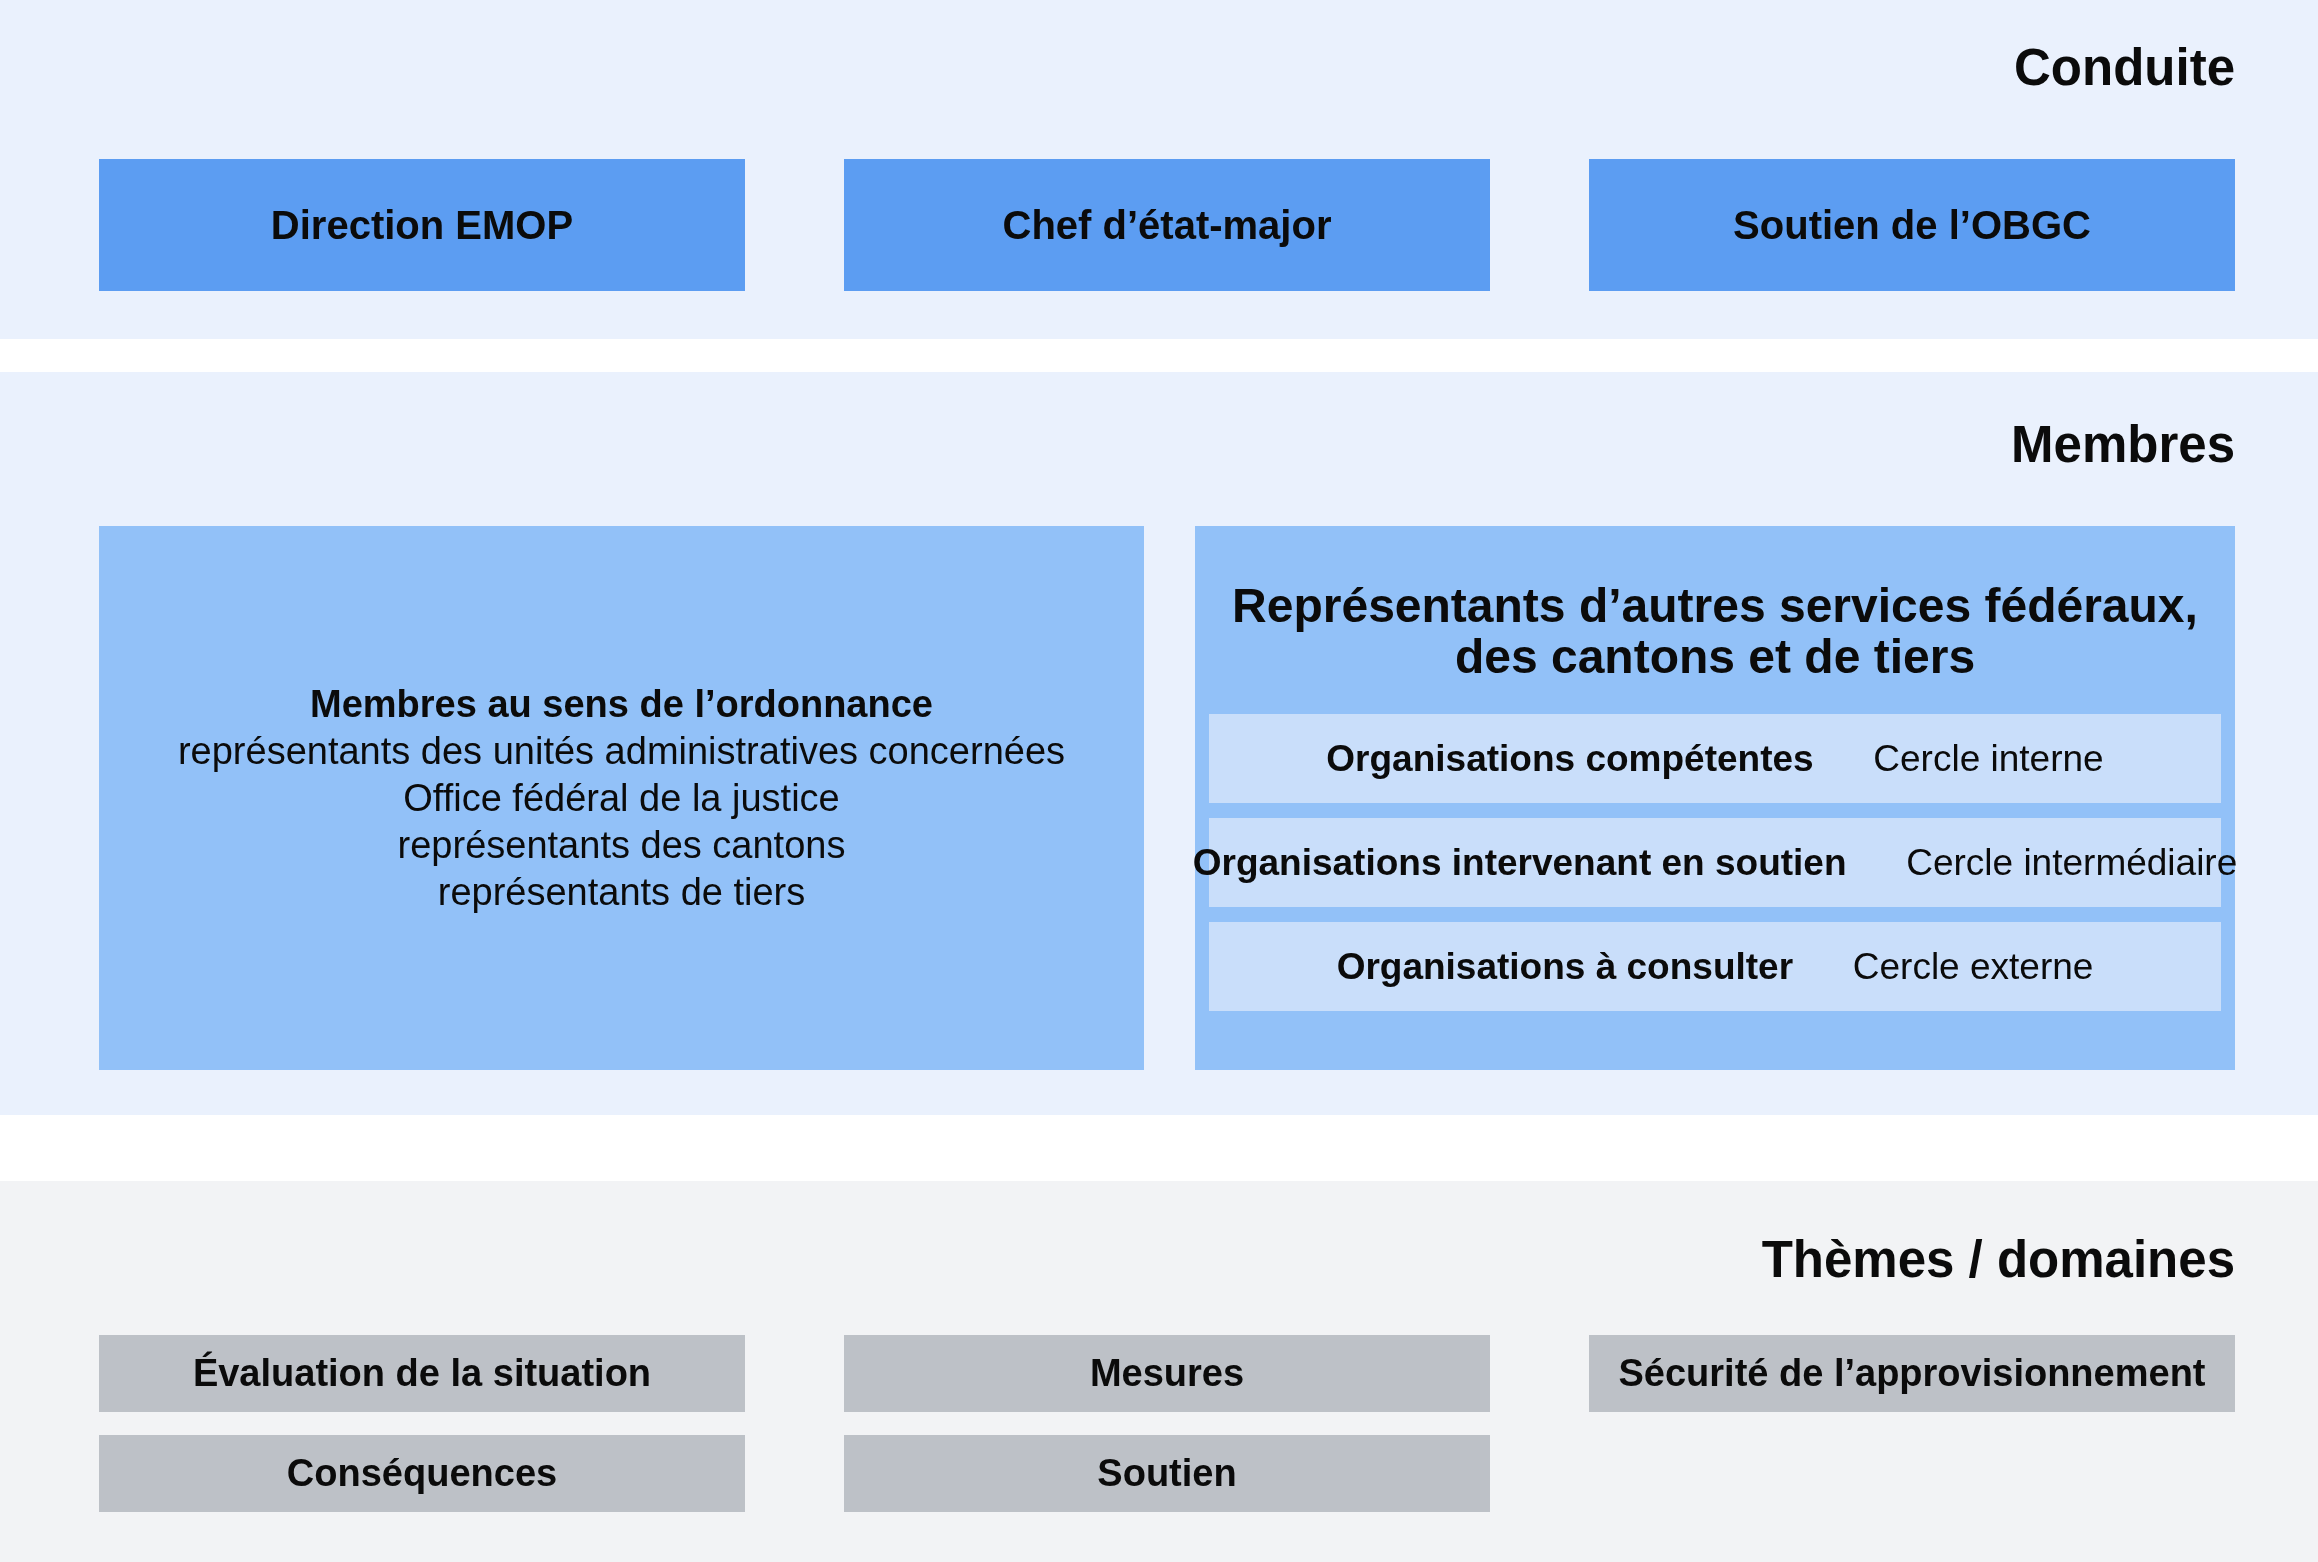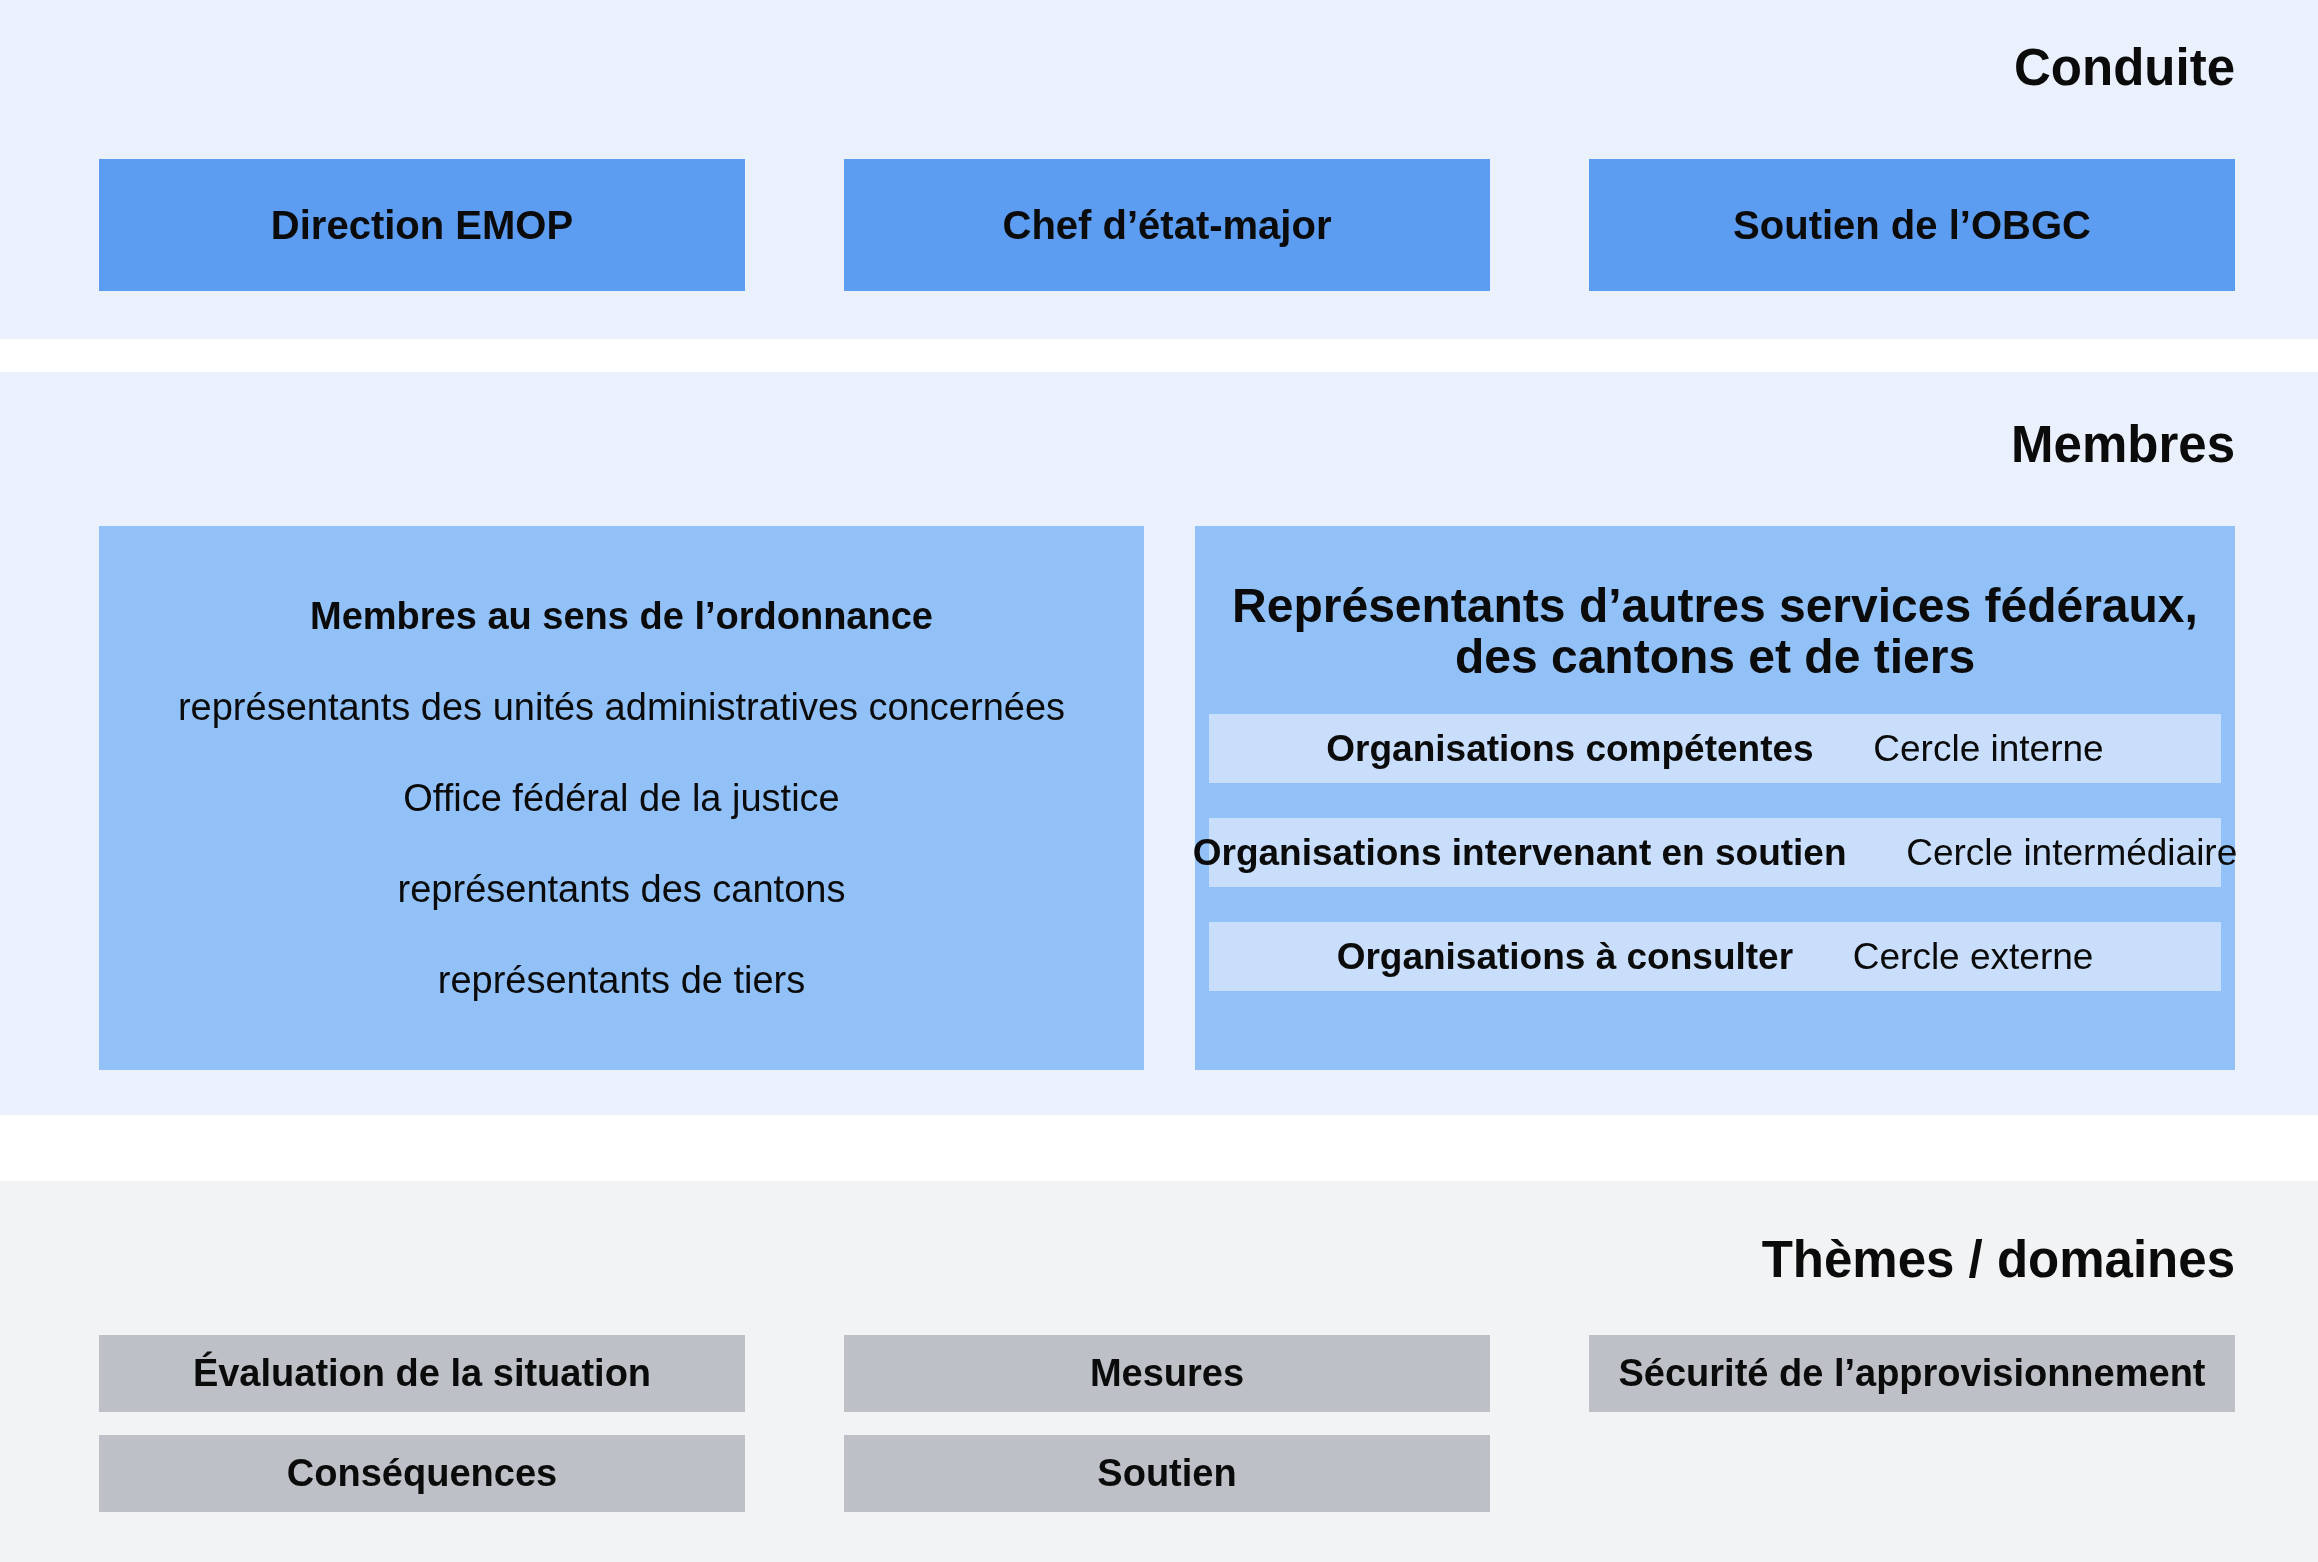--- a/index.html
+++ b/index.html
@@ -57,21 +57,20 @@
   .member-box {
     position: absolute;
     background: var(--box-light-blue, #92C1F8);
     box-sizing: border-box;
   }
   #ordonnance-box {
     left: 99px; top: 154px; width: 1045px; height: 544px;
     display: flex; flex-direction: column;
     align-items: center; justify-content: center;
     text-align: center;
-    gap: 44px;
   }
   .ordonnance-title {
     font-size: 38px;
     font-weight: bold;
     line-height: 47px;
   }
   .ordonnance-line {
     font-size: 38px;
     line-height: 47px;
   }
@@ -83,21 +82,21 @@
     position: absolute;
     top: 54px; left: 0; right: 0;
     text-align: center;
     font-size: 48px;
     font-weight: bold;
     line-height: 51px;
   }
   .org-row {
     position: absolute;
     left: 14px; right: 14px;
-    height: 69px;
+    height: 89px;
     background: var(--row-pale-blue, #C9DEFA);
     display: flex;
     align-items: center;
     justify-content: center;
     white-space: nowrap;
     gap: 44px;
   }
   .org-row .label { font-size: 37px; font-weight: bold; }
   .org-row .suffix { font-size: 37px; font-weight: normal; margin-left: 15.7px; }
 

